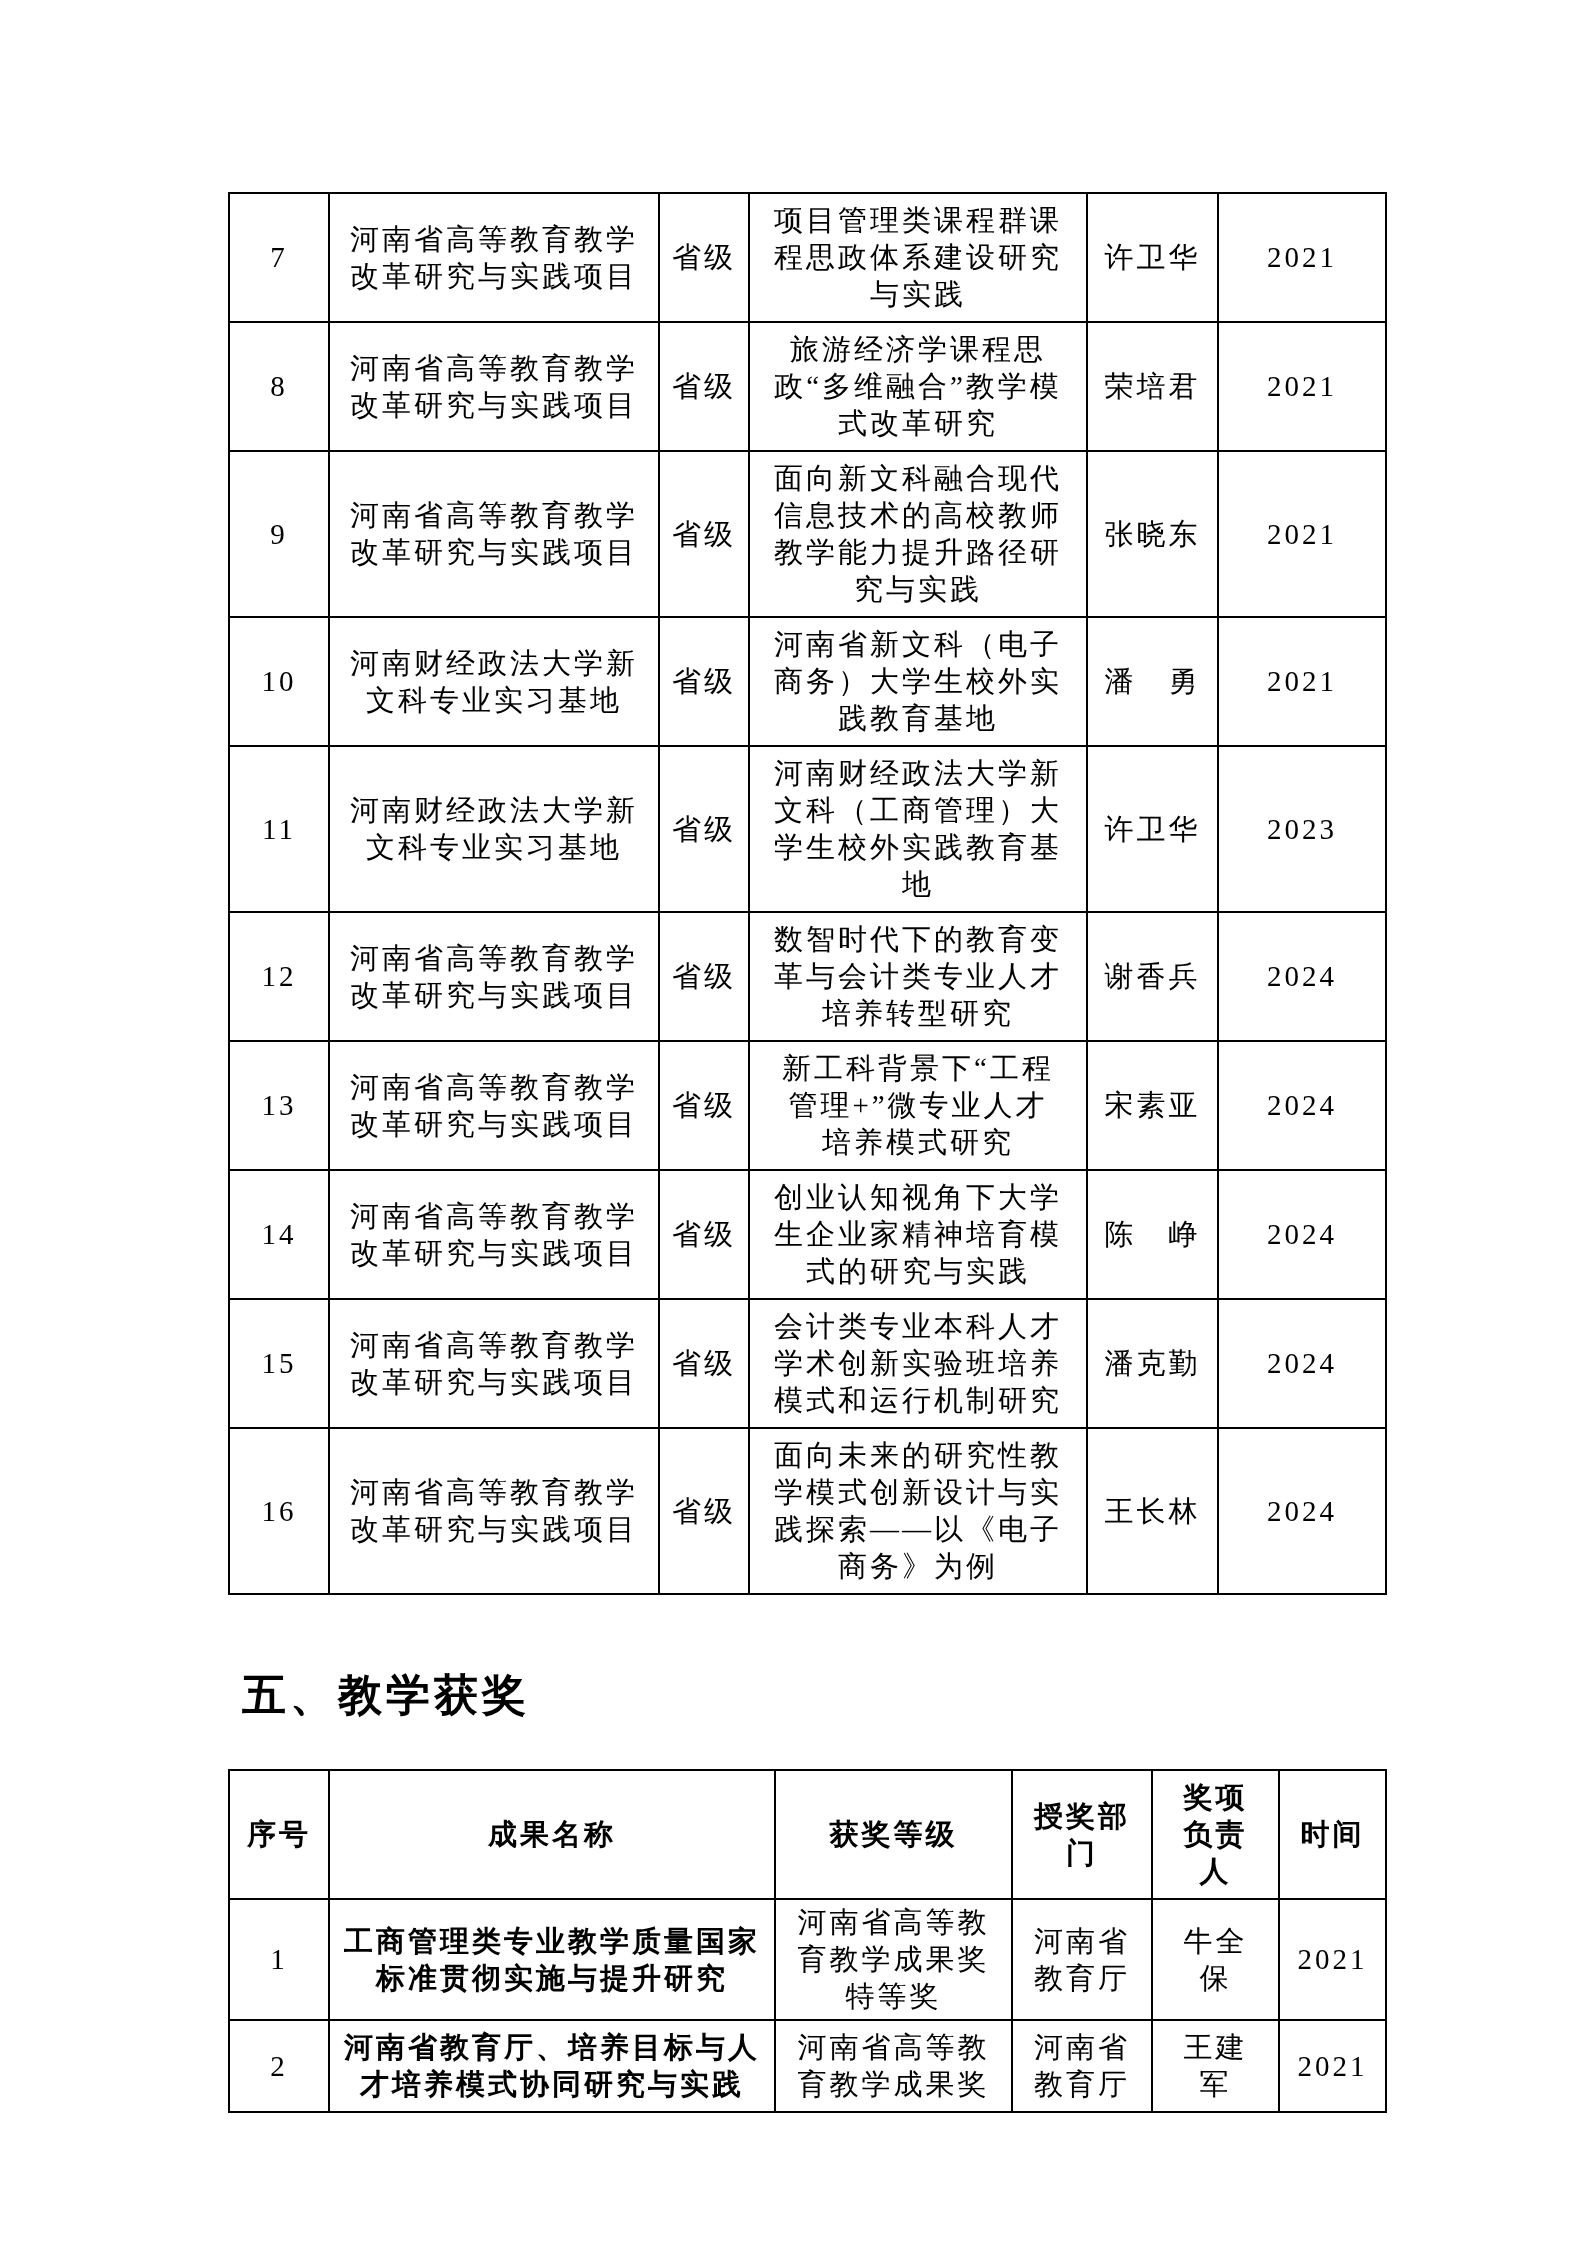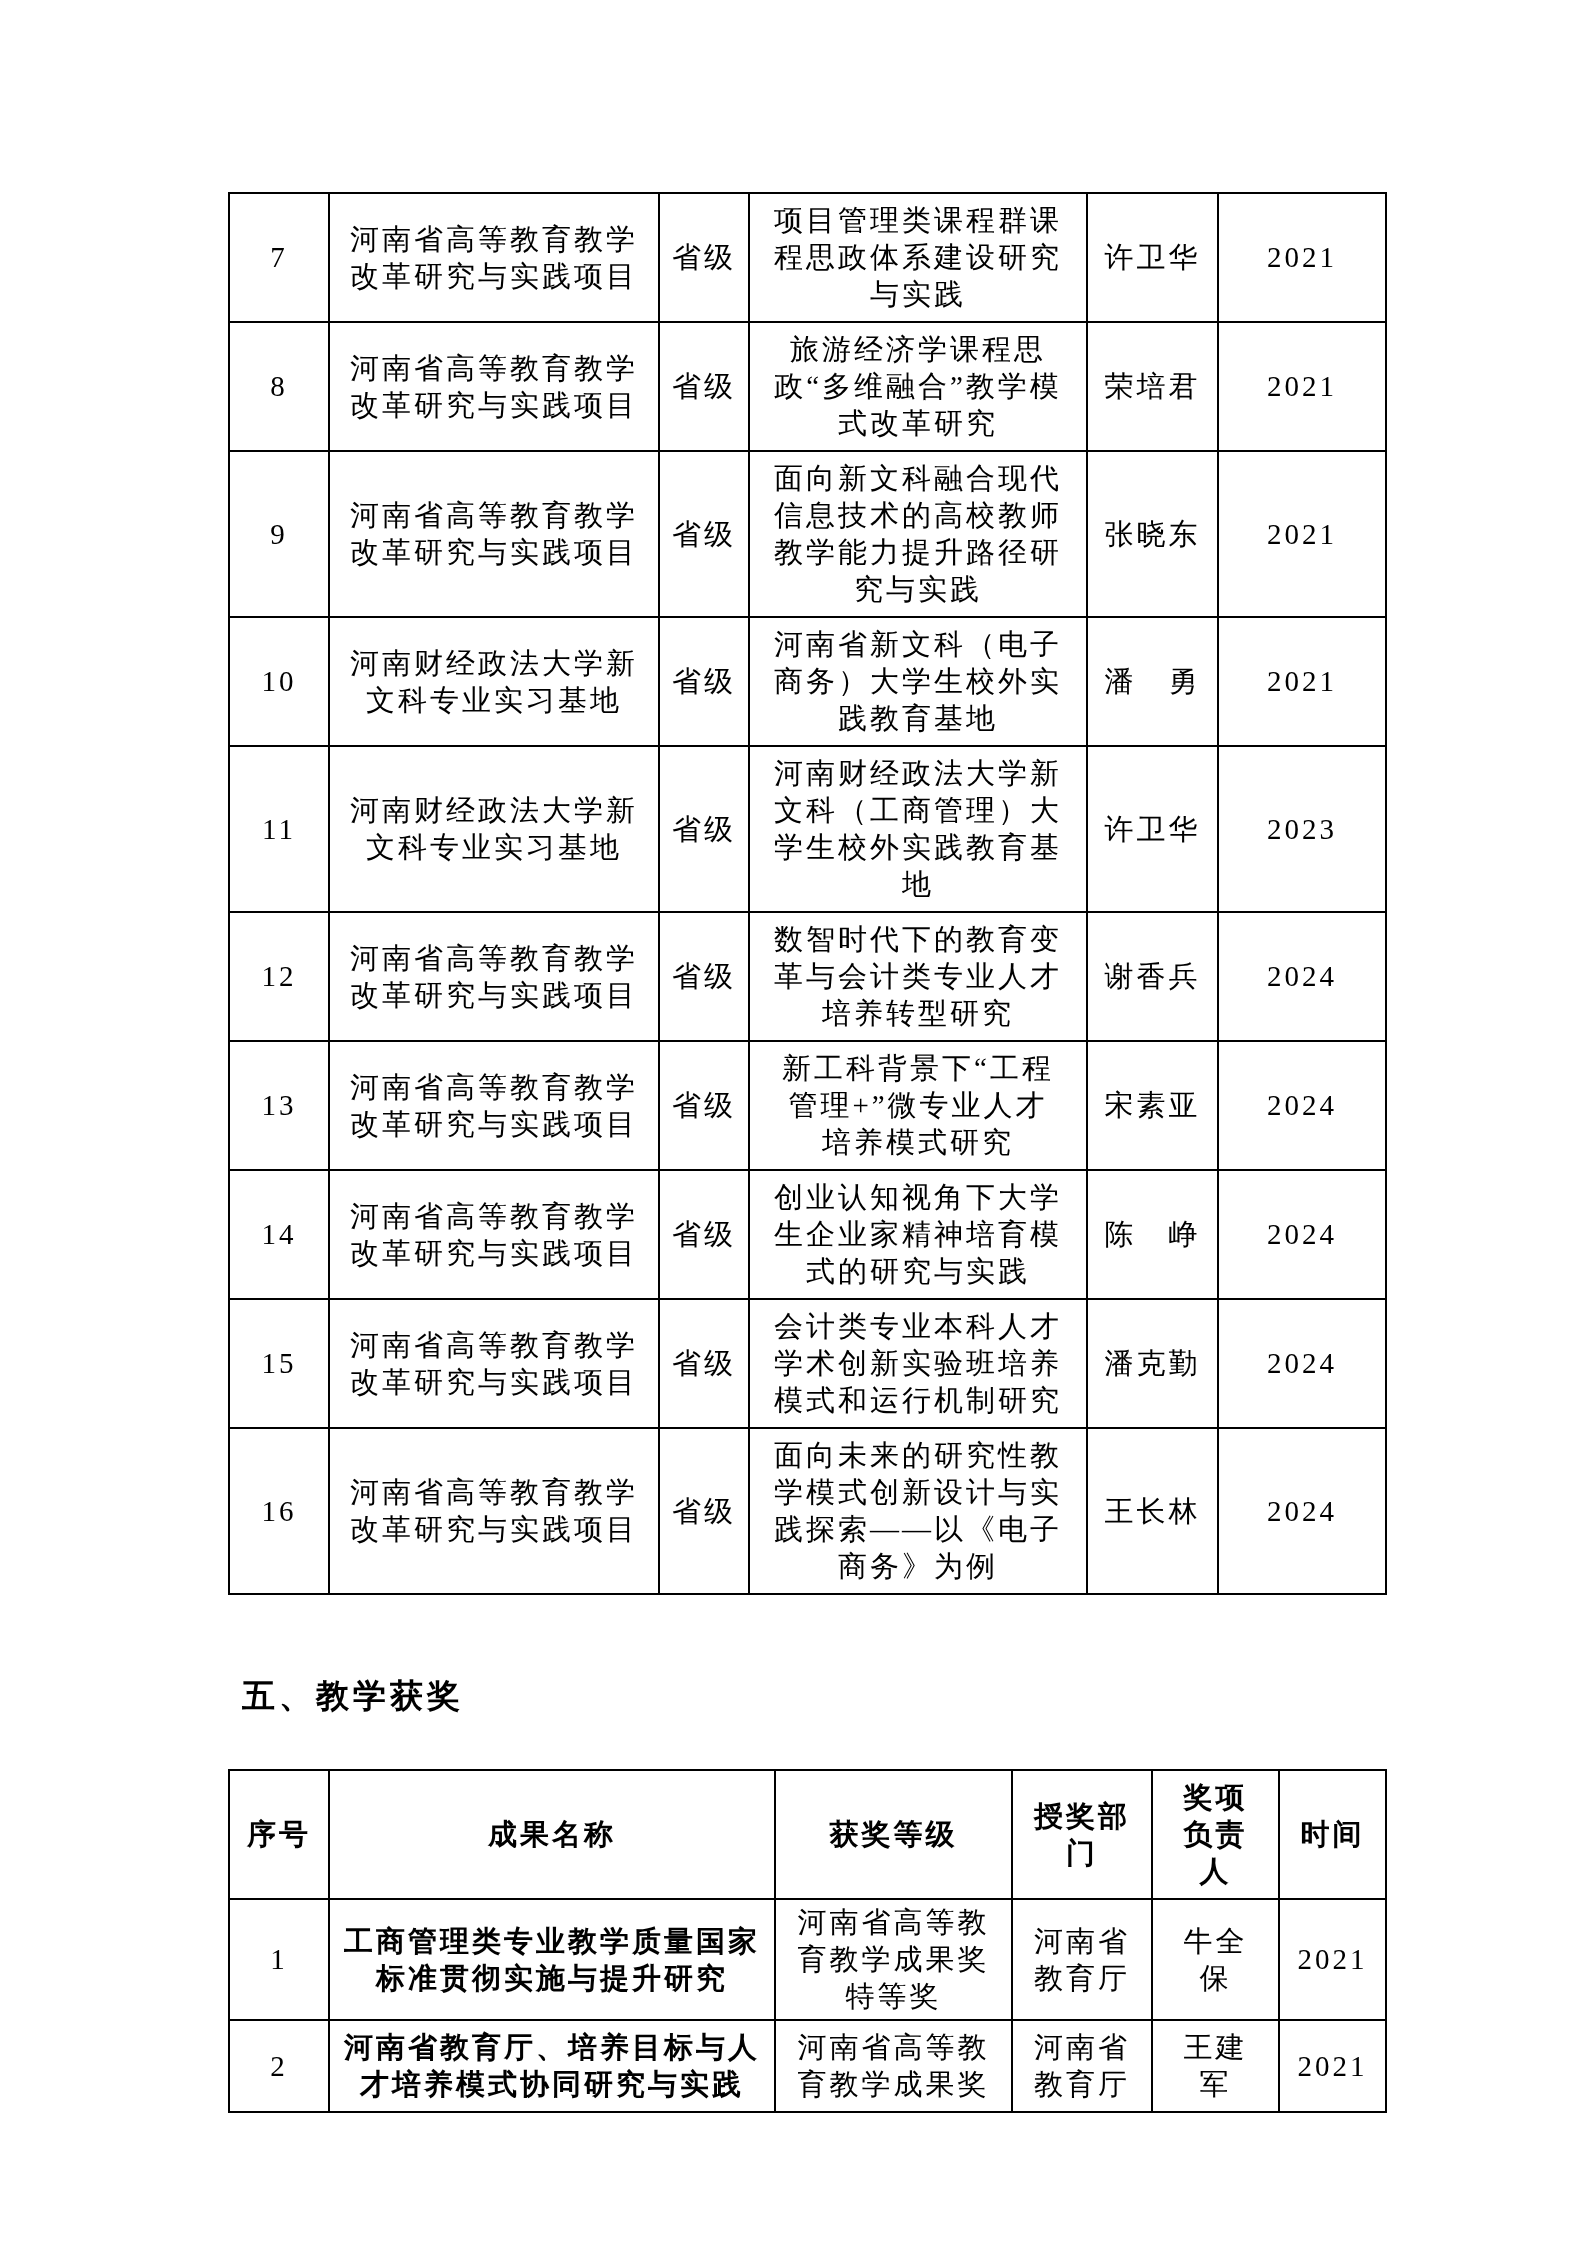--- a/index.html
+++ b/index.html
@@ -55,21 +55,21 @@
   .ac4 { width: 140px; }
   .ac5 { width: 127px; }
   .ac6 { width: 107px; }
   table.awards th { font-weight: bold; }
   table.awards th.dept-h, table.awards td.dept-cell { padding: 8px 15px; }
   table.awards th.leader-h, table.awards td.leader-cell { padding: 8px 16px; }
   table.awards td.name-cell { padding: 8px 8px; font-weight: bold; }
   table.awards td.grade-cell { padding: 4px 8px; }
   .section-heading {
     margin: 76px 0 48px 14px;
-    font-size: 33px;
+    font-size: 44px;
     line-height: 50px;
     font-weight: bold;
     letter-spacing: 4px;
   }
 </style>
 </head>
 <body>
 
 <div class="page-content">
 

